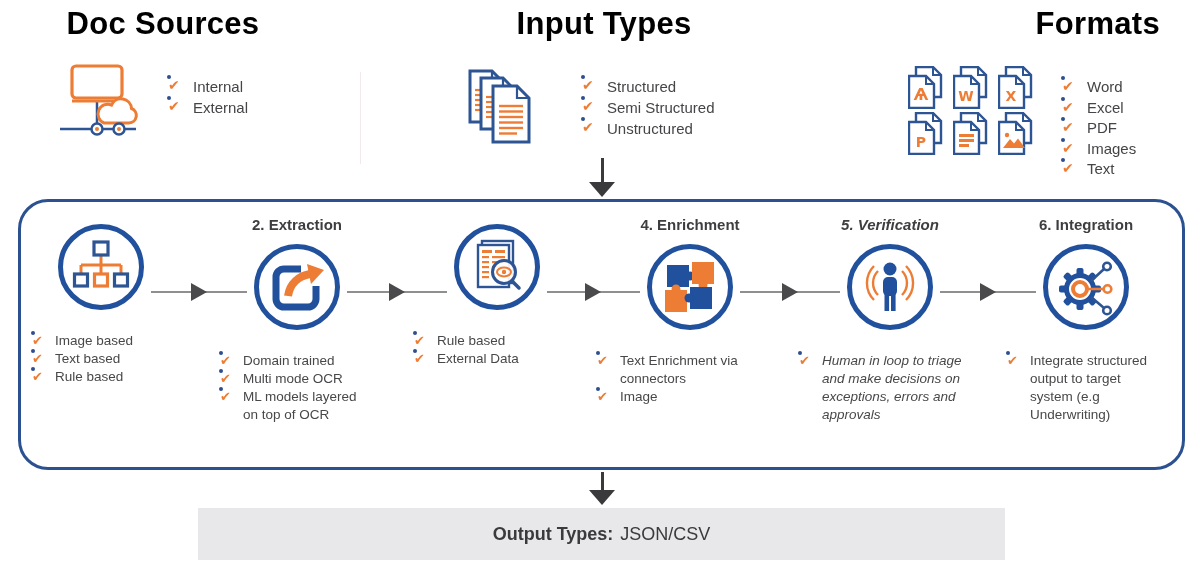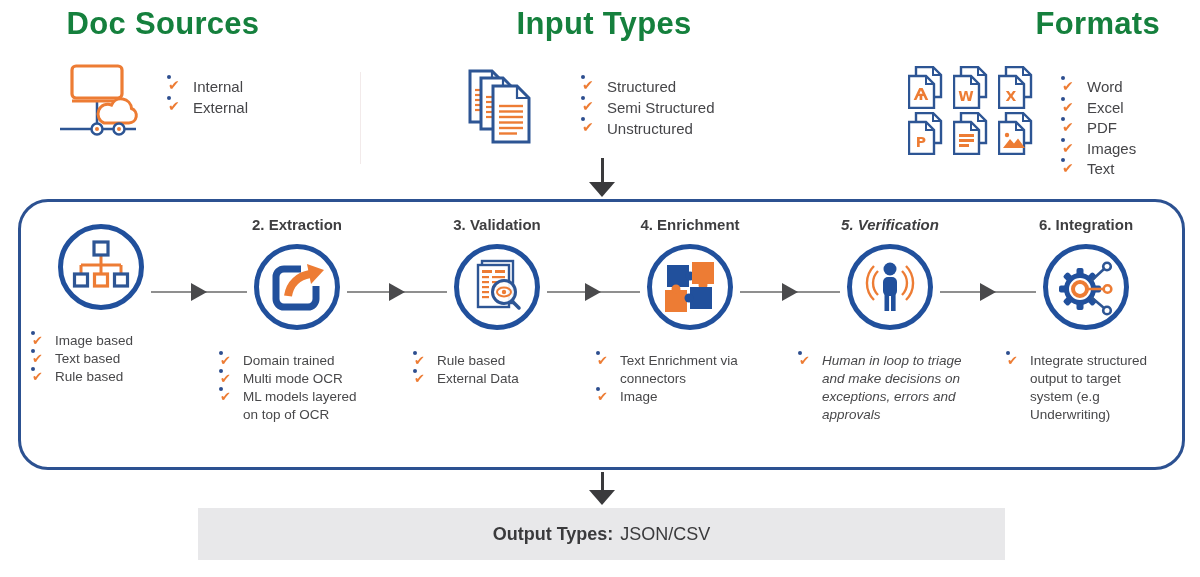--- a/index.html
+++ b/index.html
@@ -1,21 +1,21 @@
 <!DOCTYPE html>
 <html><head>
 <meta charset="utf-8">
 <style>
   * { margin:0; padding:0; box-sizing:border-box; }
   body { background:#fff; font-family:"Liberation Sans", sans-serif; }
   .canvas { position:relative; width:1200px; height:577px; background:#fff; overflow:hidden; }
 
   
   .sec-title { position:absolute; top:6px; font-size:31px; font-weight:bold;
-               color:#15803d; text-align:center; letter-spacing:.3px; }
+               color:#000000; text-align:center; letter-spacing:.3px; }
   .t1 { left:38px;  width:250px; }
   .t2 { left:479px; width:250px; }
   .t3 { left:910px; width:250px;text-align:right; }
 
   .vdivider { position:absolute; left:360px; top:72px; width:1px; height:92px; background:#f2eaea; }
 
   
   ul.cklist { list-style:none; }
   ul.cklist li { display:flex; align-items:flex-start; }
   .ck { position:relative; flex:0 0 15px; color:#ED7C34; font-weight:bold;
@@ -305,21 +305,20 @@
           <span>Multi mode OCR</span>
         </li>
       <li>
           <span class="ck">✔</span>
           <span>ML models layered on top of OCR</span>
         </li>
     </ul>
   </div>
 
   <div class="stage s3">
-    <div class="stage-title">3. Validation</div>
     <div class="stage-circle">
       <svg width="64" height="62" viewBox="0 0 64 62">
         <rect x="17" y="5" width="31" height="42" fill="#fff" stroke="#2D5594" stroke-width="2.4"></rect>
         <rect x="13" y="9" width="31" height="42" fill="#fff" stroke="#2D5594" stroke-width="2.4"></rect>
         <g fill="#ED7C34">
           <rect x="17" y="14" width="10" height="3"></rect>
             <rect x="30" y="14" width="10" height="3"></rect>
           <rect x="17" y="20" width="7" height="2.2"></rect>
             <rect x="27" y="20" width="13" height="2.2"></rect>
           <rect x="17" y="25" width="7" height="2.2"></rect>

